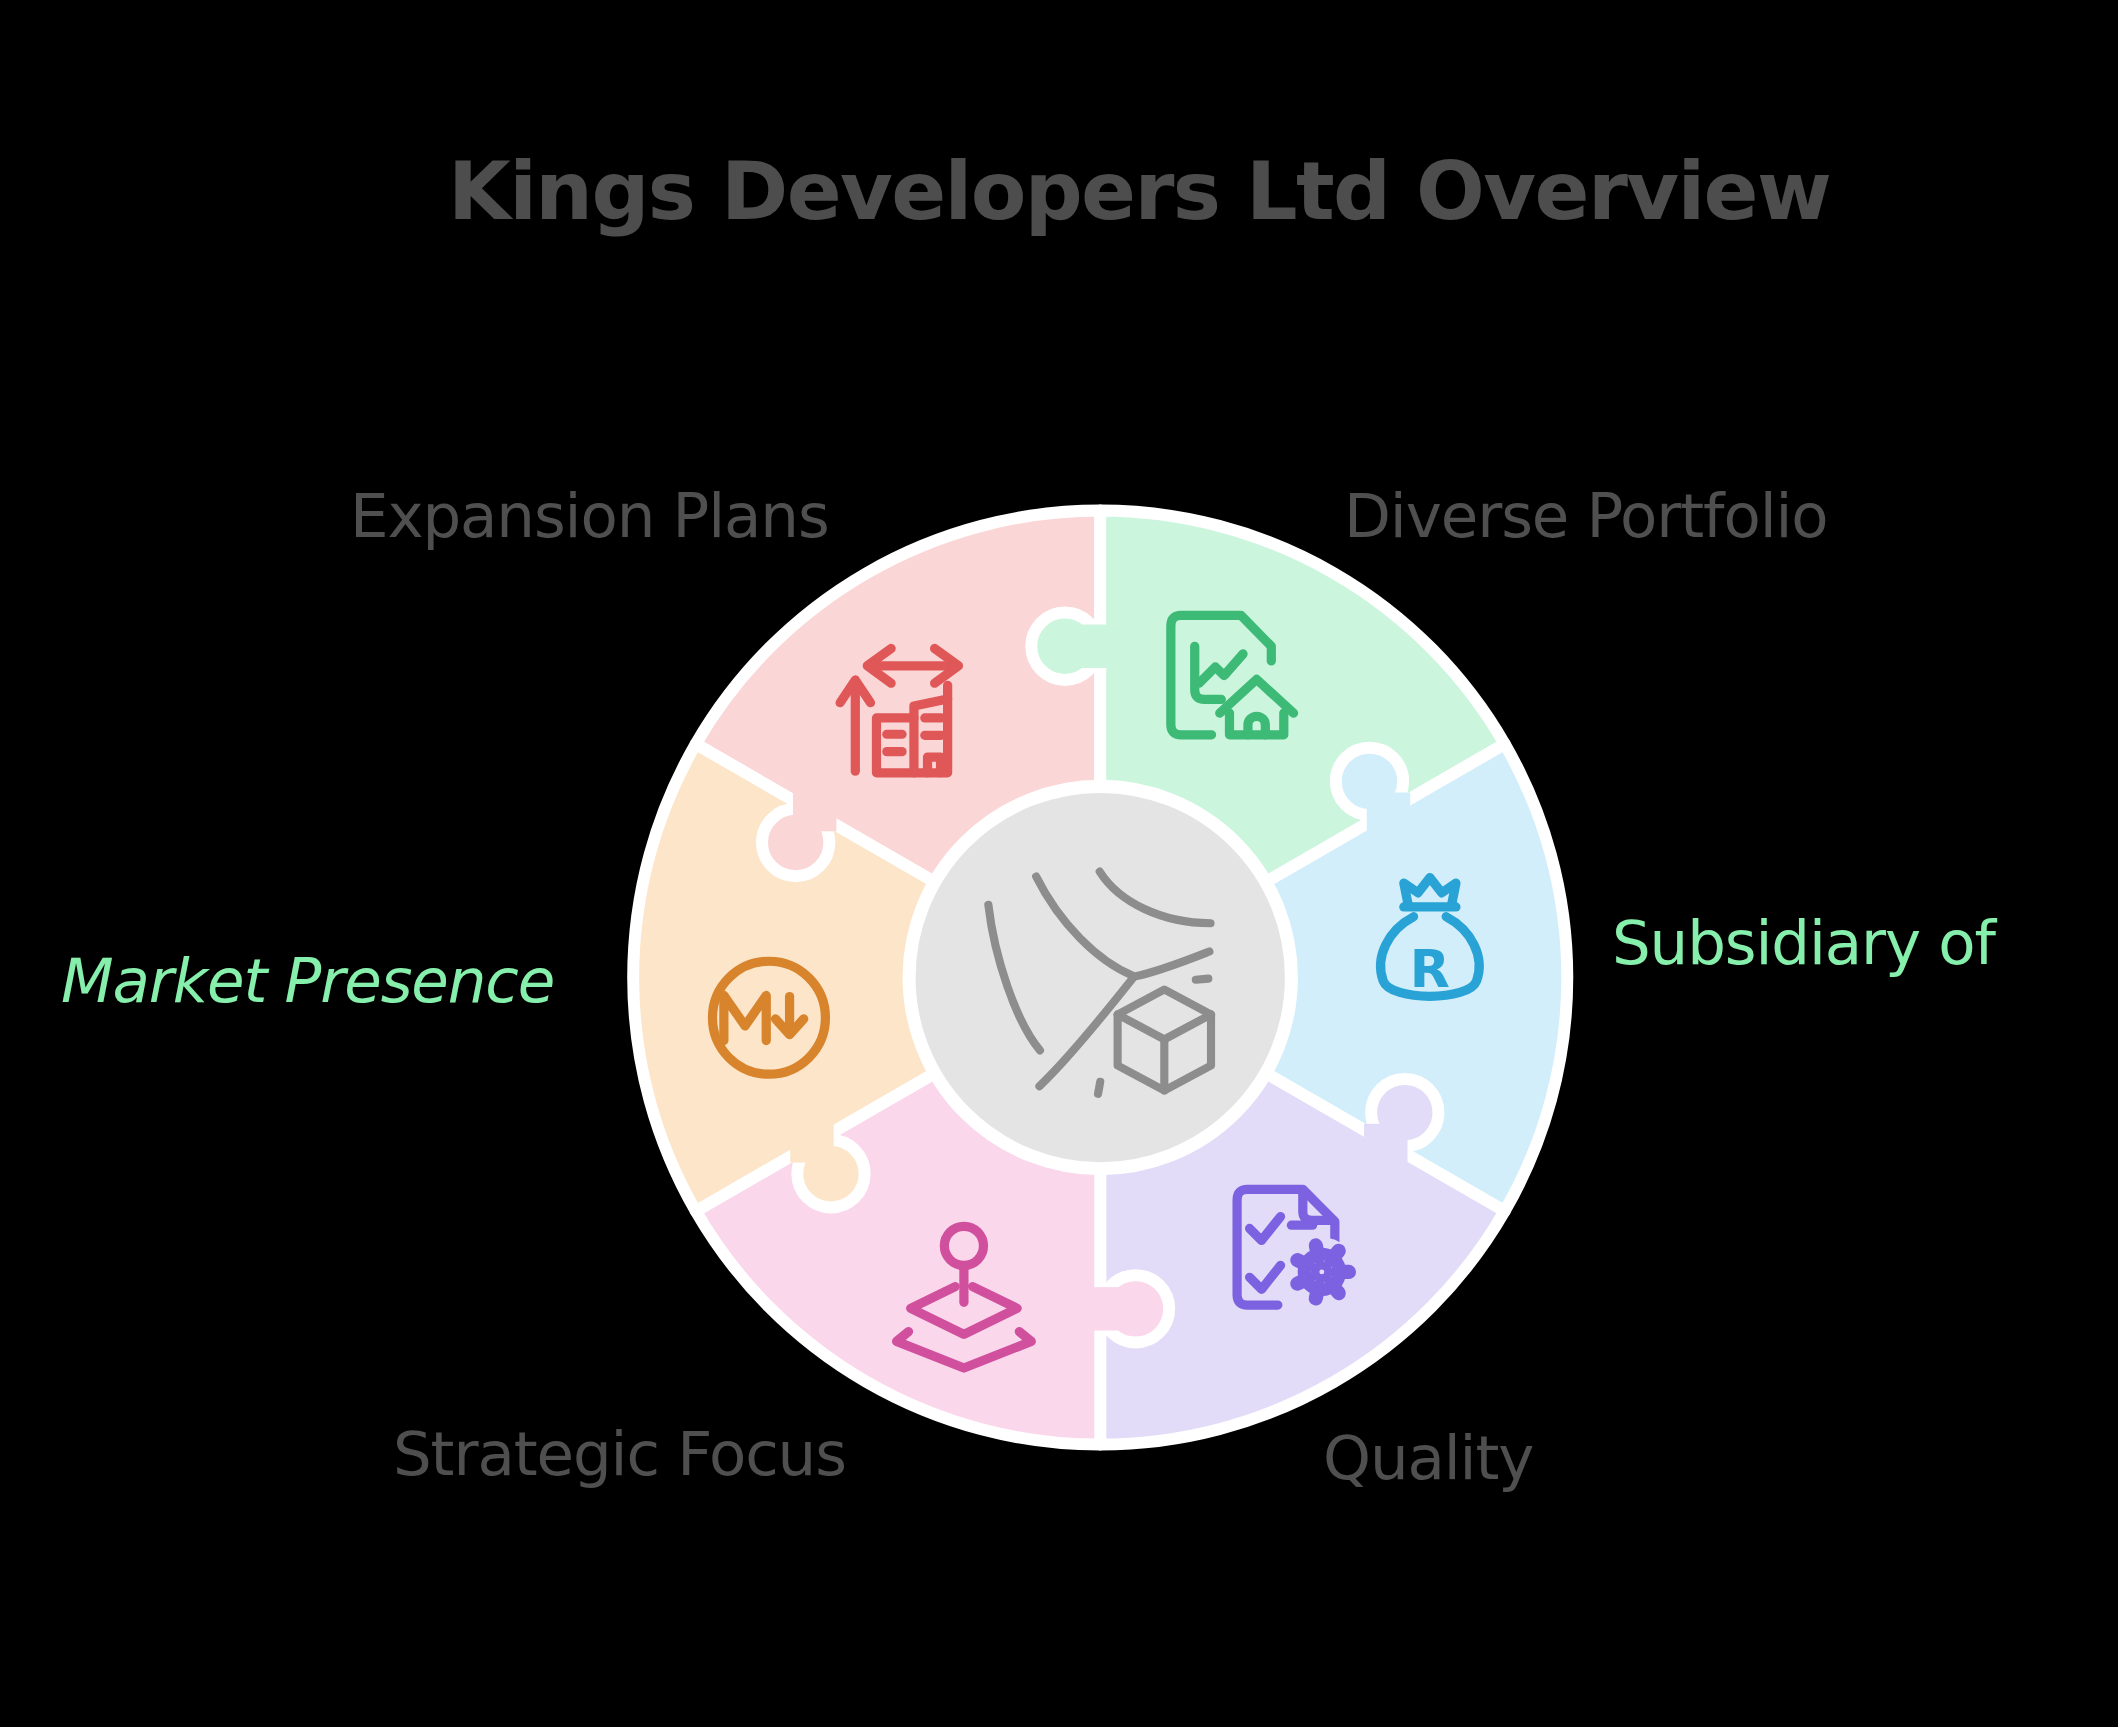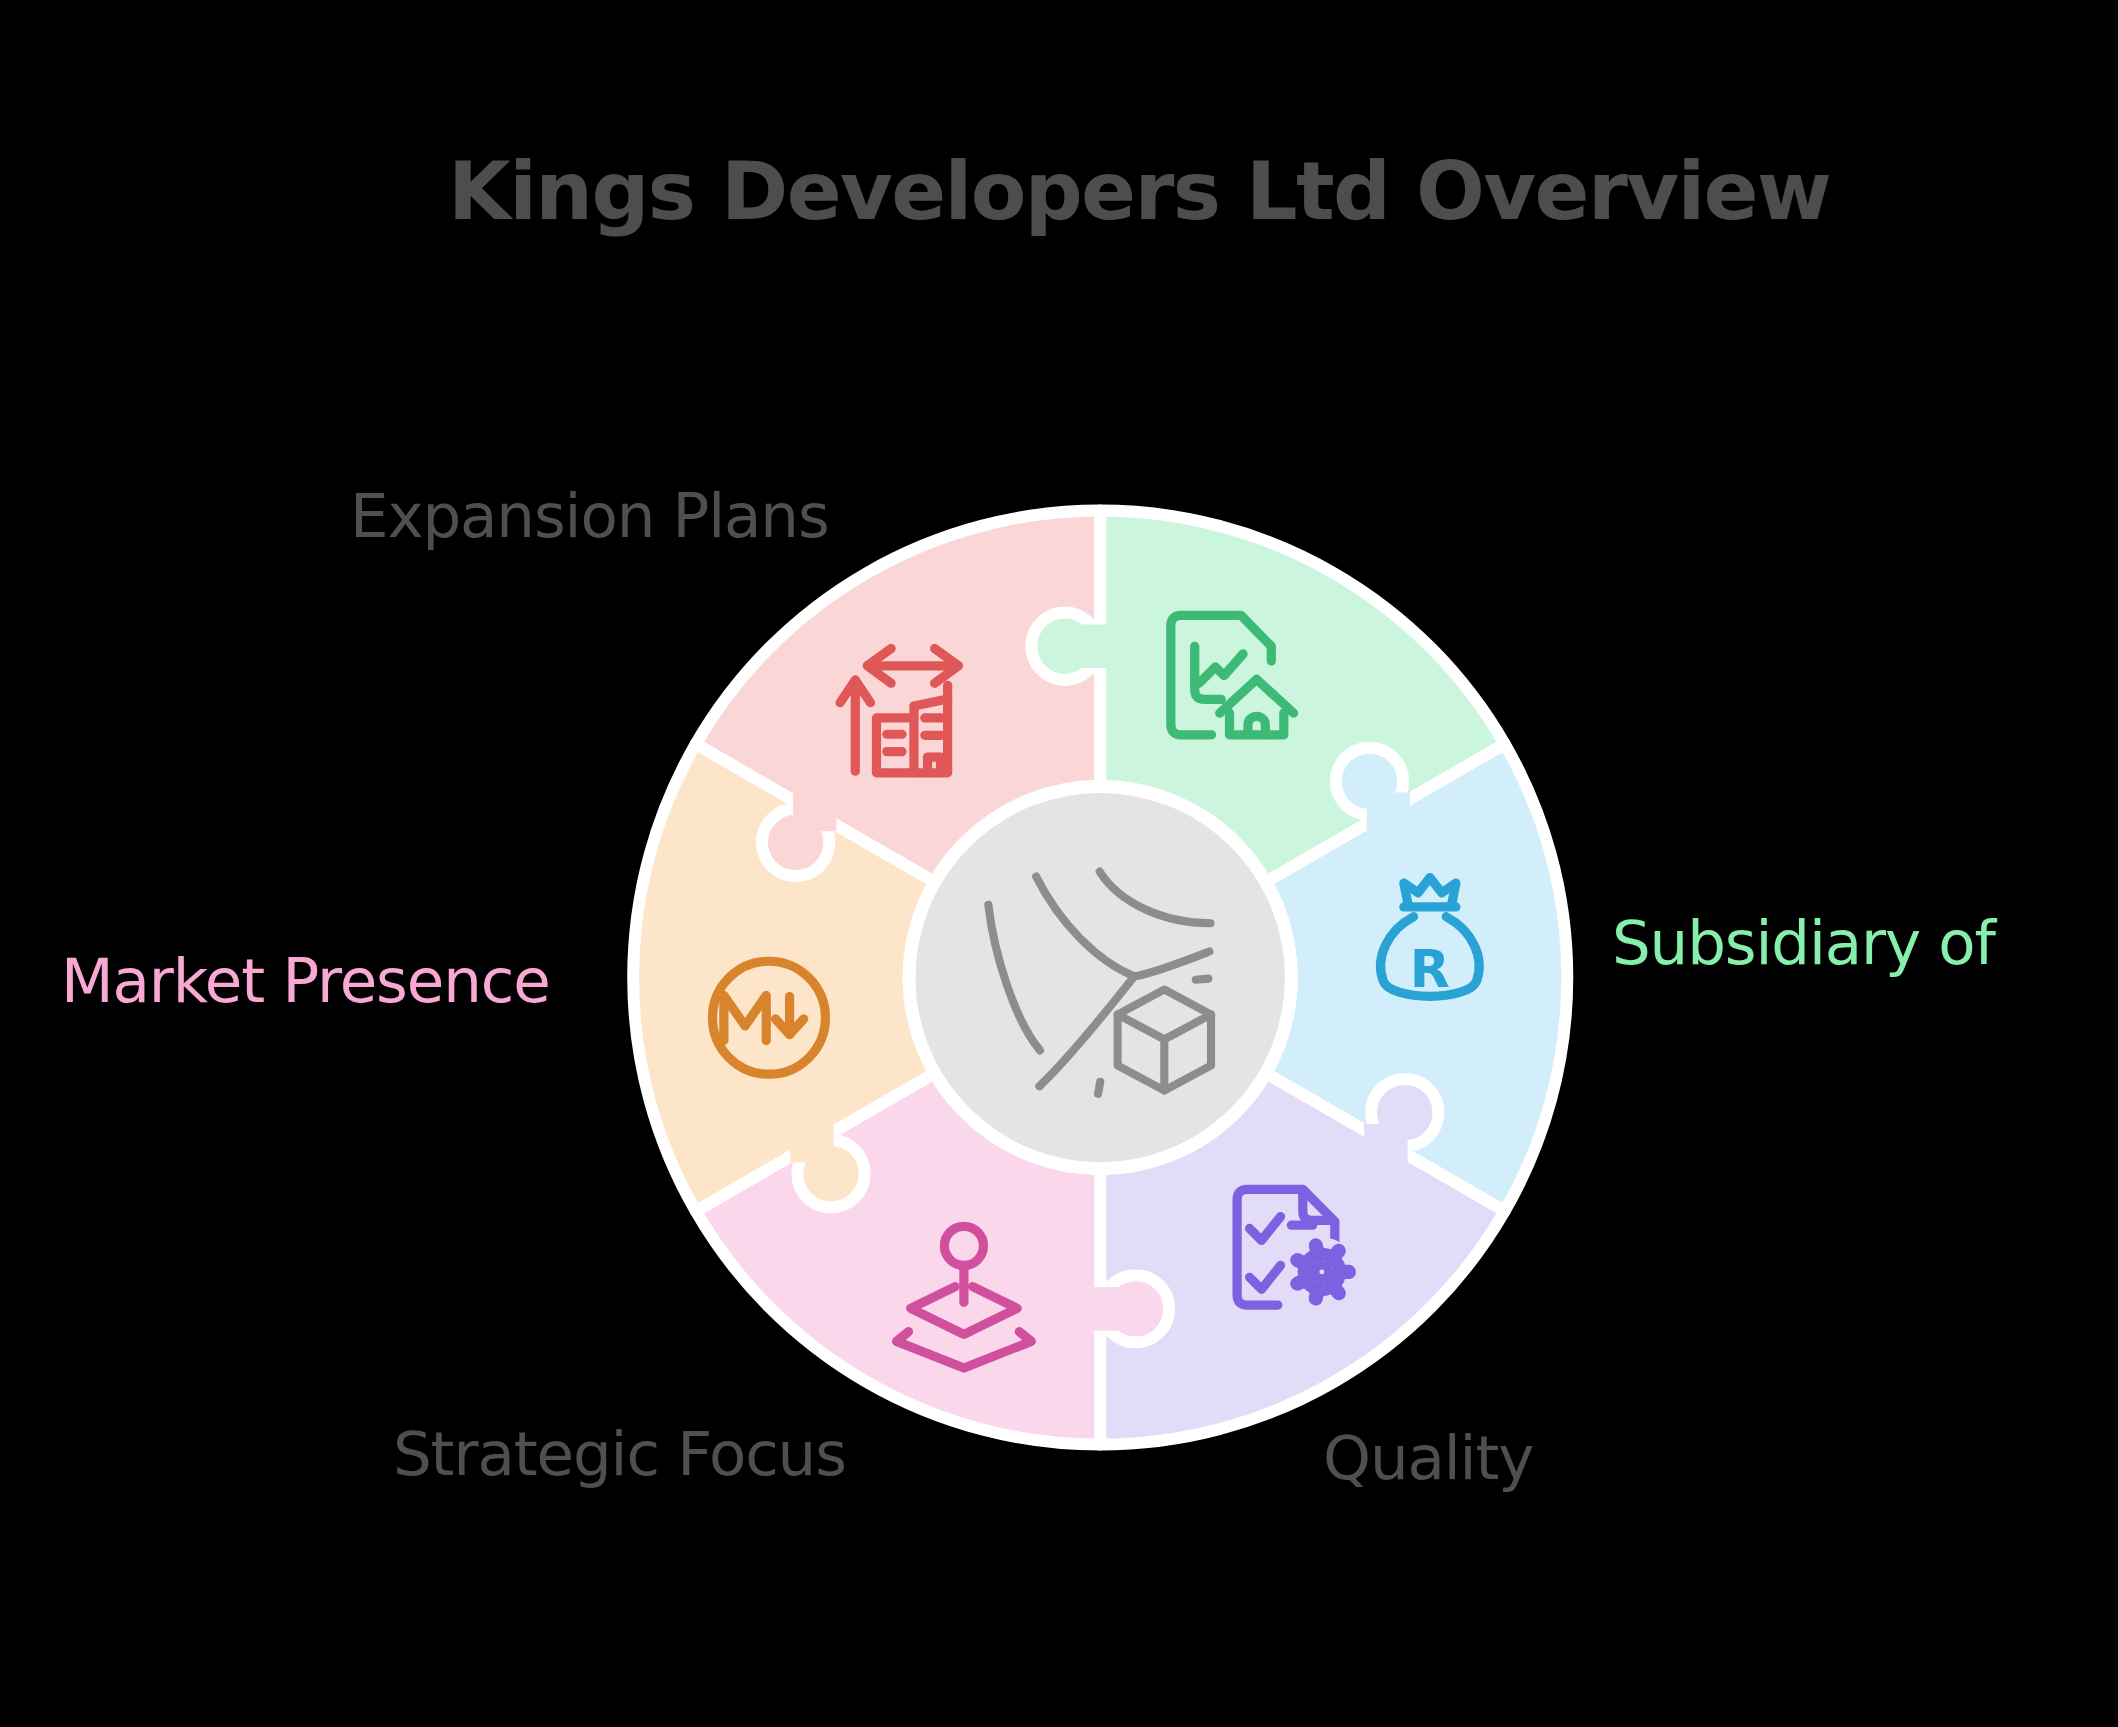--- a/index.html
+++ b/index.html
@@ -133,27 +133,30 @@
       <path d="M2025 1992 L2021 2014"></path>
       <path d="M2143 1822 L2229 1868 V1962 L2143 2008 L2057 1962 V1868 Z"></path>
       <path d="M2057 1868 L2143 1914 L2229 1868"></path>
       <path d="M2143 1914 V2008"></path>
     </g>
   </svg>
 
   <div class="seg-label lbl-expansion" style="color: rgb(79, 79, 79);">
     <span>Expansion Plans</span>
   </div>
+  <div class="seg-label lbl-diverse" style="color: rgb(79, 79, 79);">
+    <span>Diverse Portfolio</span>
+  </div>
   <div class="seg-label lbl-subsidiary" style="color: #86efac;">
     <span>Subsidiary of</span>
   </div>
   <div class="seg-label lbl-quality" style="color: rgb(79, 79, 79); margin-top: 7px;">
     <span>Quality</span>
   </div>
   <div class="seg-label lbl-strategic" style="color: rgb(79, 79, 79); margin-left: 10px;">
     <span>Strategic Focus</span>
   </div>
-  <div class="seg-label lbl-market" style="color: #f9a8d4;">
+  <div class="seg-label lbl-market" style="color: #86efac; font-style: italic;">
     <span>Market Presence</span>
   </div>
 
 </div>
 
 
 </body></html>

